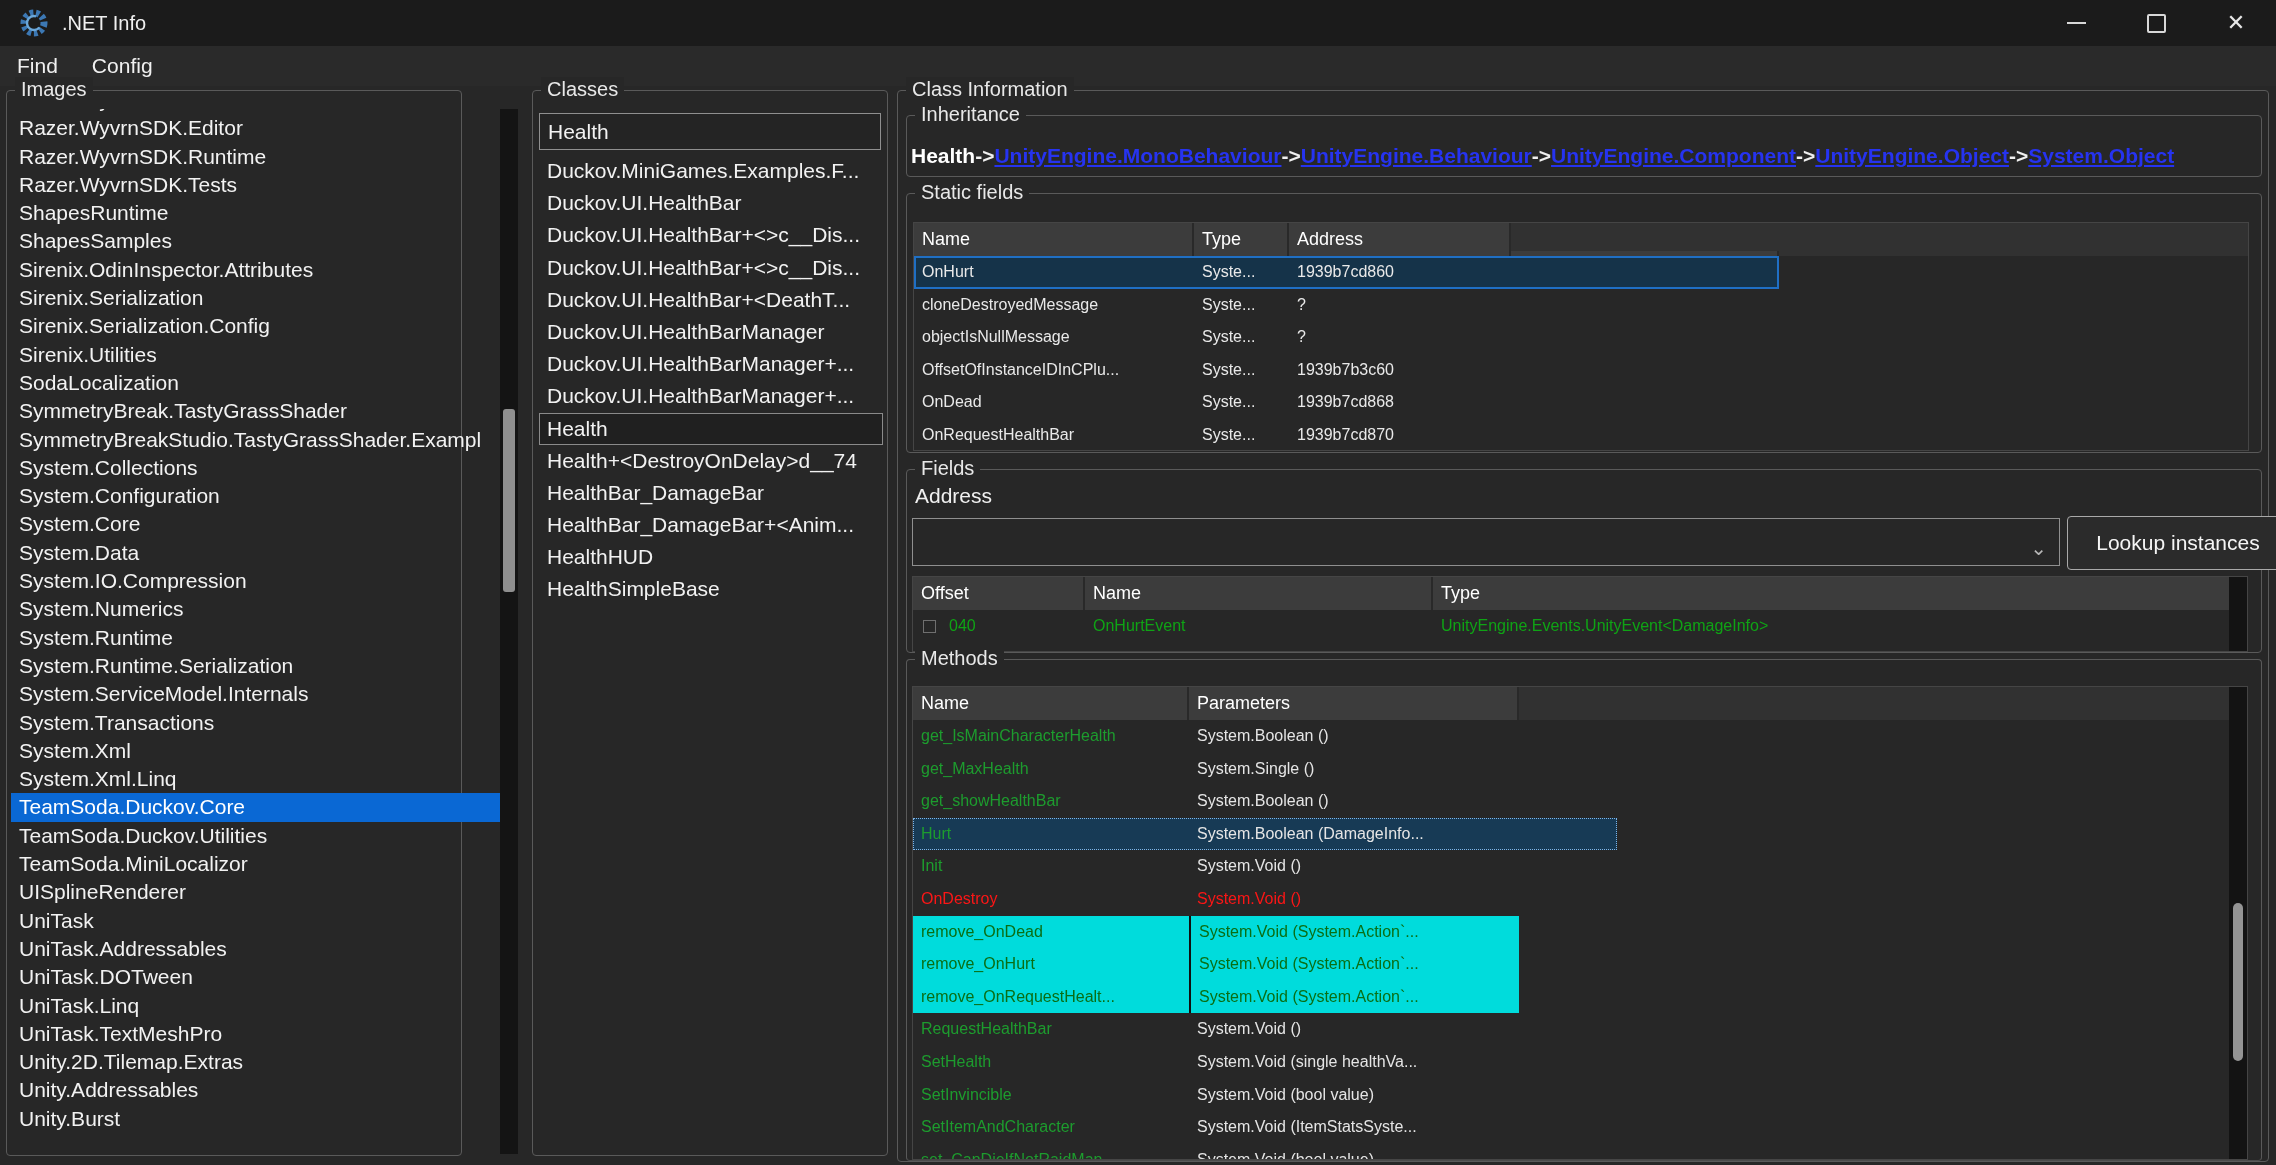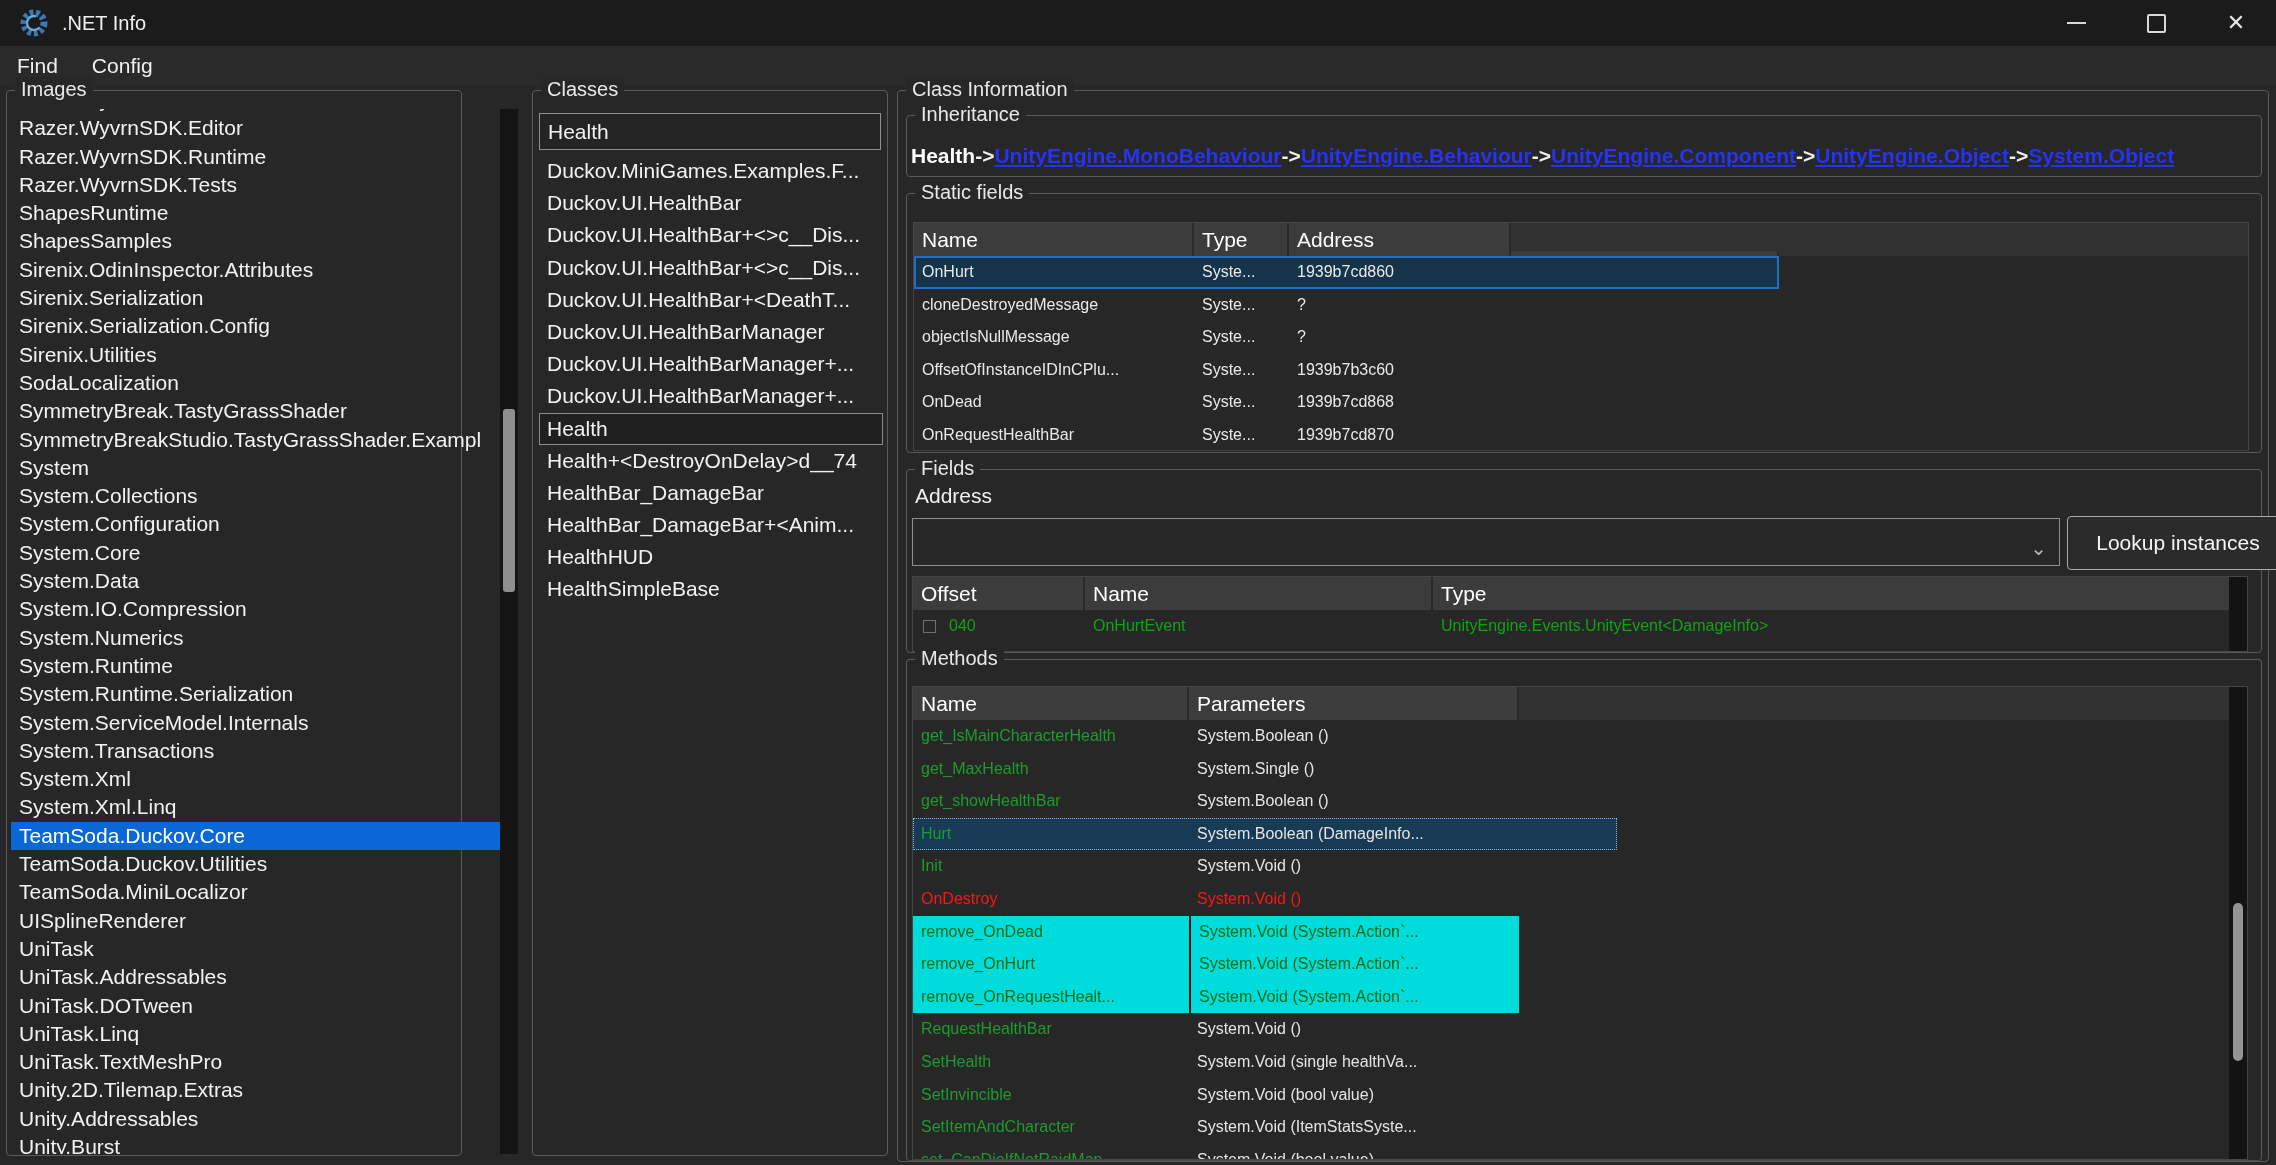--- a/index.html
+++ b/index.html
@@ -48,21 +48,21 @@
   .chain-root{color:#ffffff;}
   .chain-arrow{color:#f0f0f0;}
   .chain-link{color:#2633f0;text-decoration:underline;}
   
   .tbl{position:absolute;border:1px solid #454545;background:#272727;overflow:hidden;box-sizing:border-box;}
   #static-table{left:6px;top:28px;width:1336px;height:229px;}
   #fields-table{left:5px;top:106px;width:1336px;height:76px;}
   #methods-table{left:5px;top:26px;width:1336px;height:474px;}
   .thead{display:flex;height:33px;background:#313131;}
   .th{background:#3c3c3c;border-right:2px solid #292929;box-sizing:border-box;padding-left:8px;
-      line-height:33px;font-size:21px;color:#ffffff;white-space:nowrap;overflow:hidden;}
+      line-height:33px;font-size:18px;color:#ffffff;white-space:nowrap;overflow:hidden;}
   .th.fill{flex:1;border-right:none;}
   .tr{white-space:nowrap;height:32.6px;line-height:32.6px;font-size:16px;overflow:hidden;}
   .td{display:inline-block;vertical-align:top;padding-left:8px;box-sizing:border-box;height:100%;
       white-space:nowrap;overflow:hidden;}
   
   .sc1{width:280px;} .sc2{width:95px;} .sc3{width:222px;} .sc4{width:268px;margin-top:28px;}
   #static-table .tr{color:#e9e9e9;}
   #static-table .tr.sel{width:865px;background:#153349;outline:2px solid #1f6fc4;outline-offset:-2px;}
   
   .fc1{width:172px;padding-left:36px;} .fc2{width:348px;} .fc3{width:790px;}
@@ -123,21 +123,20 @@
         <div class="list-row">Razer.WyvrnSDK.Tests</div>
         <div class="list-row">ShapesRuntime</div>
         <div class="list-row">ShapesSamples</div>
         <div class="list-row">Sirenix.OdinInspector.Attributes</div>
         <div class="list-row">Sirenix.Serialization</div>
         <div class="list-row">Sirenix.Serialization.Config</div>
         <div class="list-row">Sirenix.Utilities</div>
         <div class="list-row">SodaLocalization</div>
         <div class="list-row">SymmetryBreak.TastyGrassShader</div>
         <div class="list-row">SymmetryBreakStudio.TastyGrassShader.Exampl</div>
-        <div class="list-row">System</div>
         <div class="list-row">System.Collections</div>
         <div class="list-row">System.Configuration</div>
         <div class="list-row">System.Core</div>
         <div class="list-row">System.Data</div>
         <div class="list-row">System.IO.Compression</div>
         <div class="list-row">System.Numerics</div>
         <div class="list-row">System.Runtime</div>
         <div class="list-row">System.Runtime.Serialization</div>
         <div class="list-row">System.ServiceModel.Internals</div>
         <div class="list-row">System.Transactions</div>

